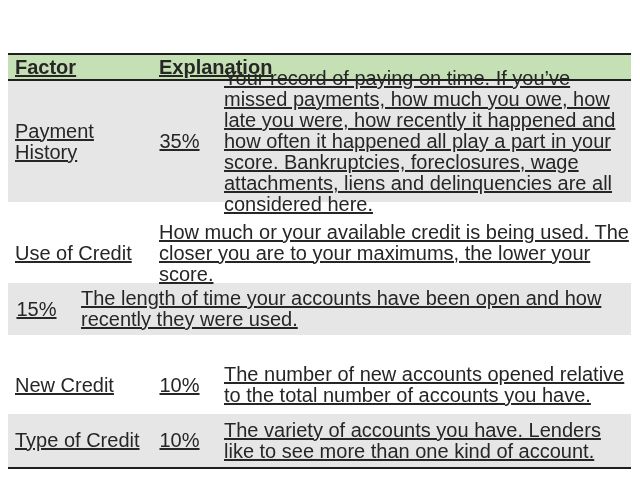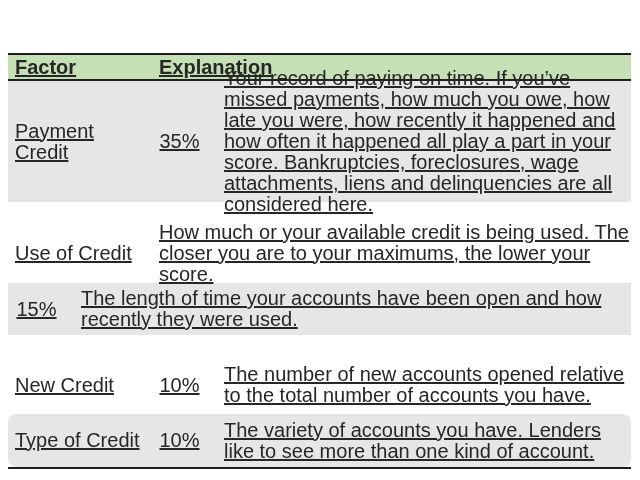--- a/index.html
+++ b/index.html
@@ -46,39 +46,39 @@
 </head>
 <body>
 
 <div class="table">
   <div class="row header">
     <div class="cell c-factor">Factor</div>
     <div class="cell c-expl">Explanation</div>
   </div>
 
   <div class="row shaded" style="height:121px;">
-    <div class="cell c-factor">Payment Credit</div>
+    <div class="cell c-factor">Payment History</div>
     <div class="cell c-weight">35%</div>
     <div class="cell c-expl">Your record of paying on time. If you’ve missed payments, how much you owe, how late you were, how recently it happened and how often it happened all play a part in your score. Bankruptcies, foreclosures, wage attachments, liens and delinquencies are all considered here.</div>
   </div>
 
   <div class="row plain" style="height:60px;">
     <div class="cell c-factor">Use of Credit</div>
     <div class="cell c-expl">How much or your available credit is being used. The closer you are to your maximums, the lower your score.</div>
   </div>
 
   <div class="row shaded" style="height:52px;">
     <div class="cell c-weight">15%</div>
     <div class="cell c-expl">The length of time your accounts have been open and how recently they were used.</div>
   </div>
 
   <div class="row plain" style="height:58px;">
     <div class="cell c-factor">New Credit</div>
     <div class="cell c-weight">10%</div>
     <div class="cell c-expl">The number of new accounts opened relative to the total number of accounts you have.</div>
   </div>
 
-  <div class="row shaded" style="height:53px;border-radius:8px;">
+  <div class="row shaded" style="height:53px;">
     <div class="cell c-factor">Type of Credit</div>
     <div class="cell c-weight">10%</div>
     <div class="cell c-expl">The variety of accounts you have. Lenders like to see more than one kind of account.</div>
   </div>
 </div>
 
 </body></html>

